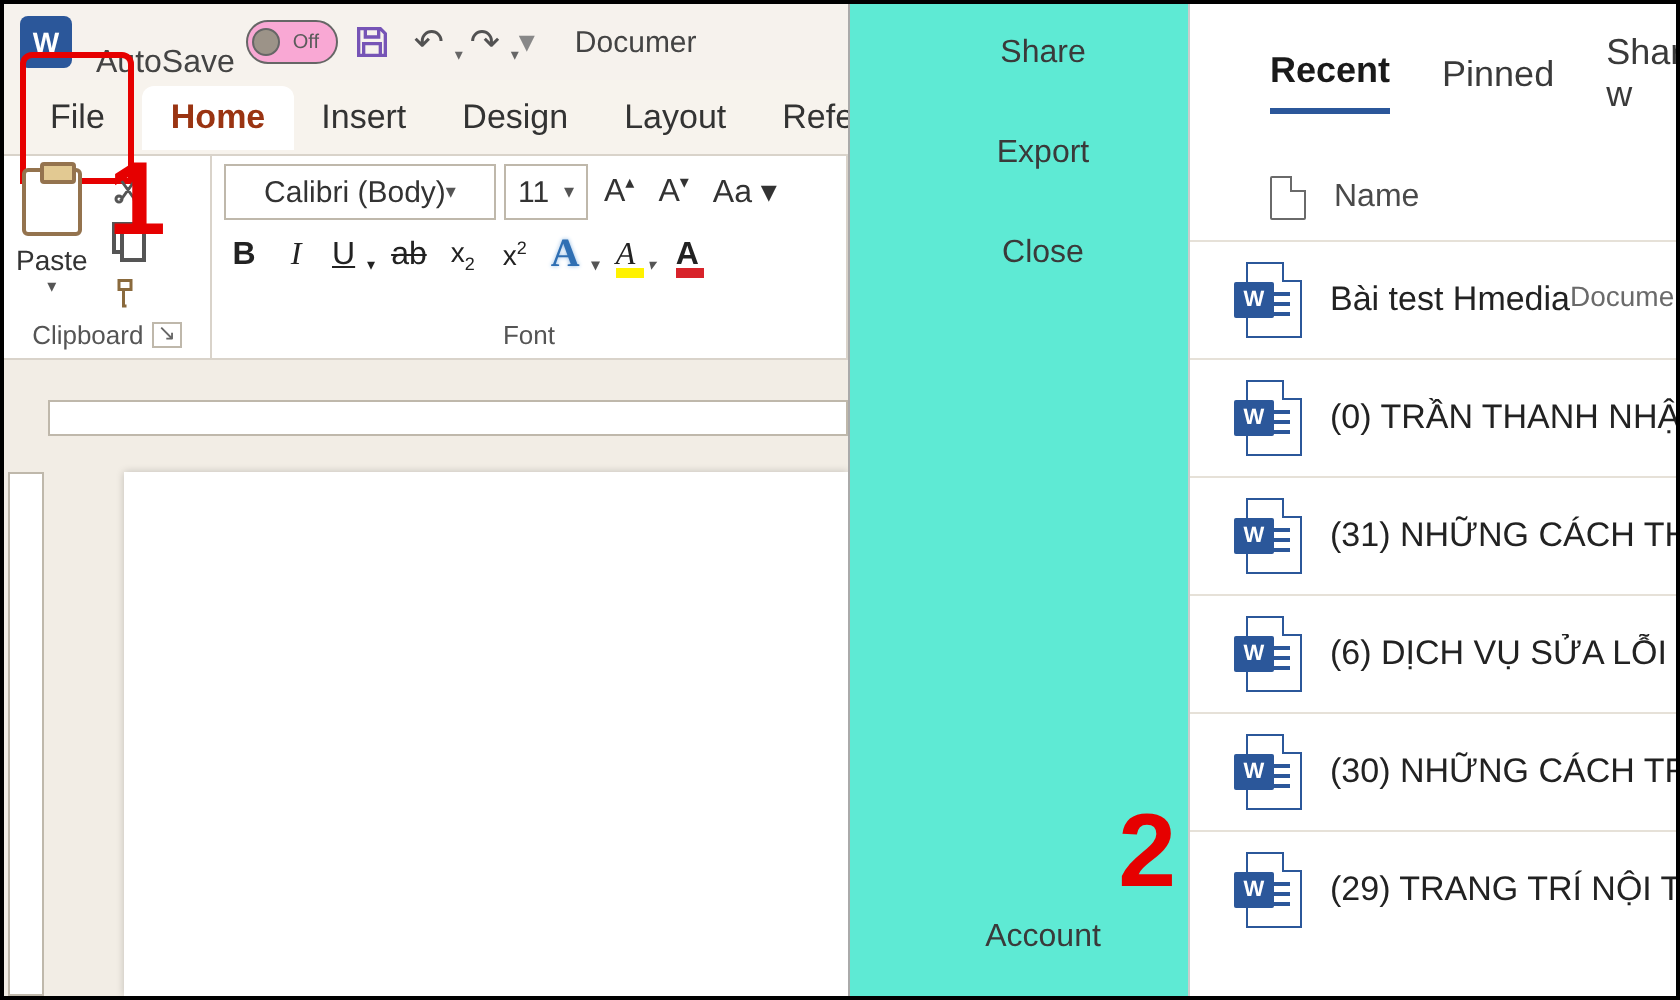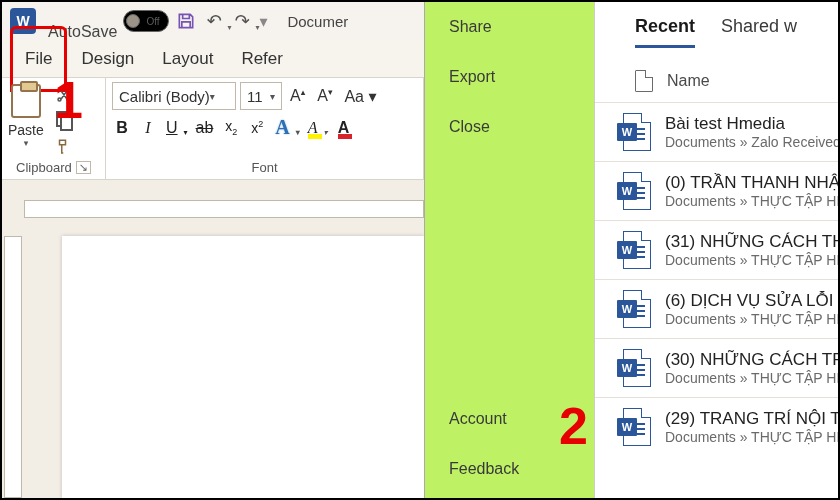--- a/index.html
+++ b/index.html
@@ -3,21 +3,21 @@
 <meta charset="utf-8">
 <style>
   * { box-sizing: border-box; margin: 0; padding: 0; font-family: "Segoe UI", Arial, sans-serif; }
   body { width: 840px; height: 500px; overflow: hidden; background: #f5f1ec; border: 2px solid #000; position: relative; }
 
   
   .pane-left { position: absolute; left: 0; top: 0; width: 422px; height: 496px; background: #f7f3ed; }
   .titlebar { height: 38px; display: flex; align-items: center; gap: 6px; padding: 0 8px; background: #f6f2ed; }
   .w-logo { width: 26px; height: 26px; background: #2b579a; color: #fff; border-radius: 4px; display: flex; align-items: center; justify-content: center; font-weight: 700; font-size: 14px; }
   .autosave { font-size: 16px; color: #444; margin-left: 6px; margin-top: 22px; }
-  .toggle { width: 46px; height: 22px; border: 1.5px solid #666; border-radius: 12px; display: flex; align-items: center; padding: 0 2px; background: #000000; }
+  .toggle { width: 46px; height: 22px; border: 1.5px solid #666; border-radius: 12px; display: flex; align-items: center; padding: 0 2px; background: #f9a8d4; }
   .toggle-knob { width: 14px; height: 14px; border: 1.5px solid #666; border-radius: 50%; background: #9c9388; }
   .toggle-off { font-size: 10px; color: #5b5b5b; margin-left: 6px; }
   .qat-icon { width: 22px; height: 22px; display: flex; align-items: center; justify-content: center; }
   .save-ico svg { width: 20px; height: 20px; }
   .undo-ico, .redo-ico { font-size: 18px; color: #525252; position: relative; }
   .undo-ico::after, .redo-ico::after { content: "▾"; font-size: 8px; position: absolute; right: -6px; bottom: 0; color: #666; }
   .doc-title { margin-left: 14px; font-size: 15px; color: #444; }
 
   .tabbar { height: 38px; display: flex; align-items: center; gap: 0; padding-left: 8px; border-bottom: 1px solid #d9d3ca; }
   .tab { padding: 6px 14px; font-size: 17px; color: #333; border-radius: 6px 6px 0 0; cursor: pointer; }
@@ -33,21 +33,21 @@
   .paste-lbl { font-size: 14px; margin-top: 4px; color: #333; }
   .clip-mini { display: flex; flex-direction: column; gap: 4px; margin-top: 2px; margin-left: 4px; }
   .mini-btn { width: 24px; height: 22px; display: flex; align-items: center; justify-content: center; font-size: 14px; color: #444; }
   .scissors svg, .brush svg { width: 18px; height: 18px; }
   .rib-label { text-align: center; font-size: 13px; color: #555; padding: 2px 0 4px; display: flex; justify-content: center; align-items: center; gap: 4px; }
   .dlaunch { font-size: 11px; color: #666; border: 1px solid #bfb8ab; padding: 0 2px; line-height: 1; }
 
   .font-body { display: flex; flex-direction: column; gap: 6px; flex: 1; }
   .font-row1 { display: flex; align-items: center; gap: 4px; }
   .combo { height: 28px; border: 1px solid #bfb8ab; background: #fff; display: flex; align-items: center; padding: 0 6px; font-size: 15px; color: #333; }
-  .combo.font { width: 124px; justify-content: flex-start; }
+  .combo.font { width: 136px; justify-content: center; }
   .combo.size { width: 42px; justify-content: space-between; }
   .caret { font-size: 10px; color: #555; }
   .aplus, .aminus, .aa { font-size: 16px; color: #333; padding: 0 4px; }
   .aplus sup, .aminus sup { font-size: 9px; vertical-align: super; }
   .font-row2 { display: flex; align-items: center; gap: 10px; padding-left: 2px; }
   .fbtn { font-size: 16px; color: #222; min-width: 16px; text-align: center; }
   .bold { font-weight: 700; }
   .ital { font-style: italic; font-family: Georgia, serif; }
   .uline { text-decoration: underline; position: relative; padding-right: 8px; }
   .uline::after { content: "▾"; font-size: 8px; position: absolute; right: -2px; bottom: 0; }
@@ -65,43 +65,43 @@
 
   .ruler-area { position: absolute; top: 178px; left: 0; right: 0; bottom: 0; background: #f2ede5; }
   .ruler-h { position: absolute; top: 20px; left: 22px; right: 0; height: 18px; background: #fff; border: 1px solid #bfb8ab; }
   .ruler-v { position: absolute; top: 56px; left: 2px; width: 18px; bottom: 0; background: #fff; border: 1px solid #bfb8ab; }
   .page { position: absolute; top: 56px; left: 60px; right: 0; bottom: 0; background: #fff; box-shadow: 0 0 4px rgba(0,0,0,.2); }
 
   
   .anno1 { position: absolute; left: 52px; top: 68px; font-size: 52px; font-weight: 900; color: #e60000; pointer-events: none; }
 
   
-  .pane-mid { position: absolute; left: 422px; top: 0; width: 170px; height: 496px; background: #bef264; border-left: 1px solid #aaa; }
+  .pane-mid { position: absolute; left: 422px; top: 0; width: 170px; height: 496px; background: #5eead4; border-left: 1px solid #aaa; text-align: center; }
   .mid-top, .mid-bot { display: flex; flex-direction: column; }
   .mid-item { padding: 16px 0 16px 24px; font-size: 16px; color: #3a3a3a; cursor: pointer; }
   .mid-bot { position: absolute; bottom: 4px; left: 0; right: 0; }
   .mid-item.options { border: 3px solid #e60000; margin: 0 45px 4px 16px; padding: 8px 0 8px 8px; }
   .anno2 { position: absolute; right: 6px; bottom: 42px; font-size: 52px; font-weight: 900; color: #e60000; pointer-events: none; }
 
   
   .pane-right { position: absolute; left: 592px; top: 0; right: 0; height: 496px; background: #fff; border-left: 1px solid #ccc; padding-top: 14px; }
-  .r-tabs { display: flex; gap: 26px; padding-left: 40px; font-size: 18px; color: #3a3a3a; }
+  .r-tabs { display: flex; gap: 26px; padding-left: 40px; font-size: 18px; color: #3a3a3a; align-items: center; }
   .r-tab { padding-bottom: 8px; cursor: pointer; }
   .r-tab.active { font-weight: 600; border-bottom: 3px solid #2b579a; color: #1a1a1a; }
   .r-head { display: flex; align-items: center; gap: 14px; padding: 22px 0 10px 40px; color: #4a4a4a; font-size: 16px; }
   .doc-ico-head { width: 18px; height: 22px; border: 1.5px solid #6a6a6a; border-radius: 1px; position: relative; }
   .doc-ico-head::before { content: ""; position: absolute; top: -1px; right: -1px; width: 7px; height: 7px; background: #fff; border-left: 1.5px solid #6a6a6a; border-bottom: 1.5px solid #6a6a6a; }
   .r-list { display: flex; flex-direction: column; }
   .r-row { display: flex; align-items: center; gap: 14px; padding: 10px 0 10px 22px; border-top: 1px solid #e6e1d8; cursor: pointer; }
   .w-doc-ico { width: 34px; height: 38px; flex-shrink: 0; position: relative; }
   .w-doc-ico .sheet { position: absolute; right: 0; top: 0; width: 28px; height: 38px; border: 1.5px solid #2b579a; background: #fff; }
   .w-doc-ico .sheet::before { content: ""; position: absolute; top: -1px; right: -1px; width: 9px; height: 9px; background: #fff; border-left: 1.5px solid #2b579a; border-bottom: 1.5px solid #2b579a; }
   .w-doc-ico .sheet .lines { position: absolute; top: 14px; left: 5px; right: 5px; height: 2px; background: #2b579a; box-shadow: 0 5px 0 #2b579a, 0 10px 0 #2b579a; }
   .w-doc-ico .wbadge { position: absolute; left: 0; top: 10px; width: 20px; height: 18px; background: #2b579a; color: #fff; font-size: 11px; font-weight: 700; display: flex; align-items: center; justify-content: center; border-radius: 1px; }
-  .r-meta { display: flex; flex-direction: column; overflow: hidden; }
+  .r-meta { display: flex; flex-direction: row; overflow: hidden; }
   .r-name { font-size: 17px; color: #222; white-space: nowrap; }
   .r-path { font-size: 14px; color: #6a6a6a; white-space: nowrap; }
 </style>
 </head>
 <body>
 
 <div class="pane-left">
 
   <div class="titlebar">
     <div class="w-logo">W</div>
@@ -116,20 +116,22 @@
         </svg>
     </div>
     <div class="qat-icon undo-ico">↶</div>
     <div class="qat-icon redo-ico">↷</div>
     <span style="color:#888">▾</span>
     <span class="doc-title">Documer</span>
   </div>
 
   <div class="tabbar">
     <div class="tab file">File</div>
+    <div class="tab home">Home</div>
+    <div class="tab">Insert</div>
     <div class="tab">Design</div>
     <div class="tab">Layout</div>
     <div class="tab">Refer</div>
   </div>
 
   <div class="ribbon">
     <div class="rib-group" style="width:104px">
       <div class="clip-body">
         <div class="paste-stack">
           <div class="paste-ico"></div>
@@ -204,28 +206,28 @@
 </div>
 
 <div class="pane-mid">
   <div class="mid-top">
     <div class="mid-item">Share</div>
     <div class="mid-item">Export</div>
     <div class="mid-item">Close</div>
   </div>
   <div class="mid-bot">
     <div class="mid-item">Account</div>
-    <div class="mid-item">Feedback</div>
   </div>
   <div class="anno2">2</div>
 </div>
 
 <div class="pane-right">
   <div class="r-tabs">
     <div class="r-tab active">Recent</div>
+    <div class="r-tab">Pinned</div>
     <div class="r-tab">Shared w</div>
   </div>
   <div class="r-head">
     <div class="doc-ico-head"></div>
     <span>Name</span>
   </div>
   <div class="r-list" id="recent-list">
       <div class="r-row">
         <div class="w-doc-ico">
           <div class="sheet">

